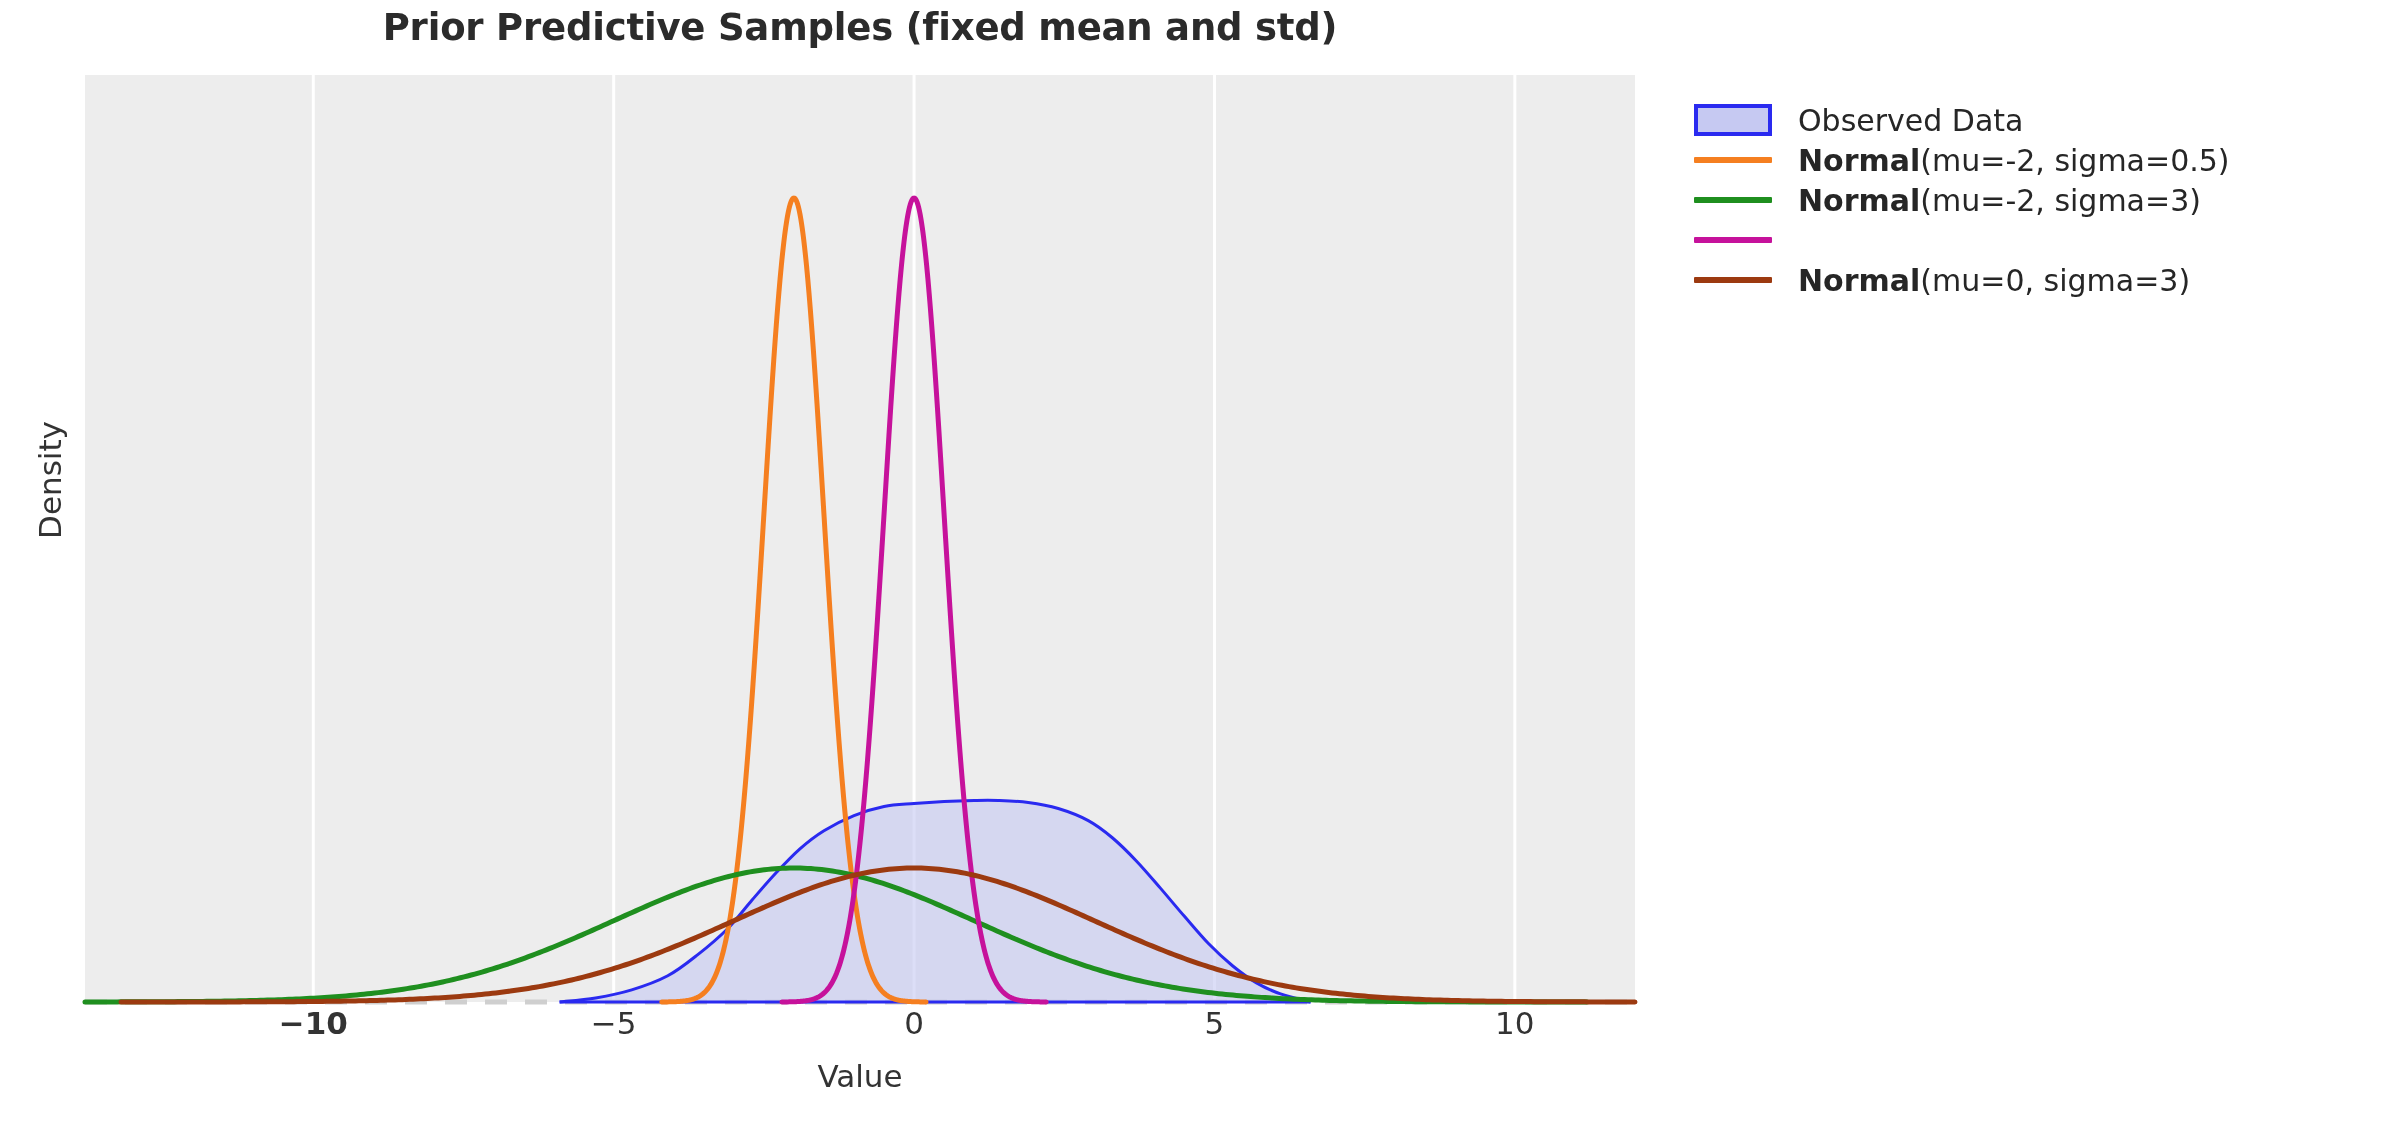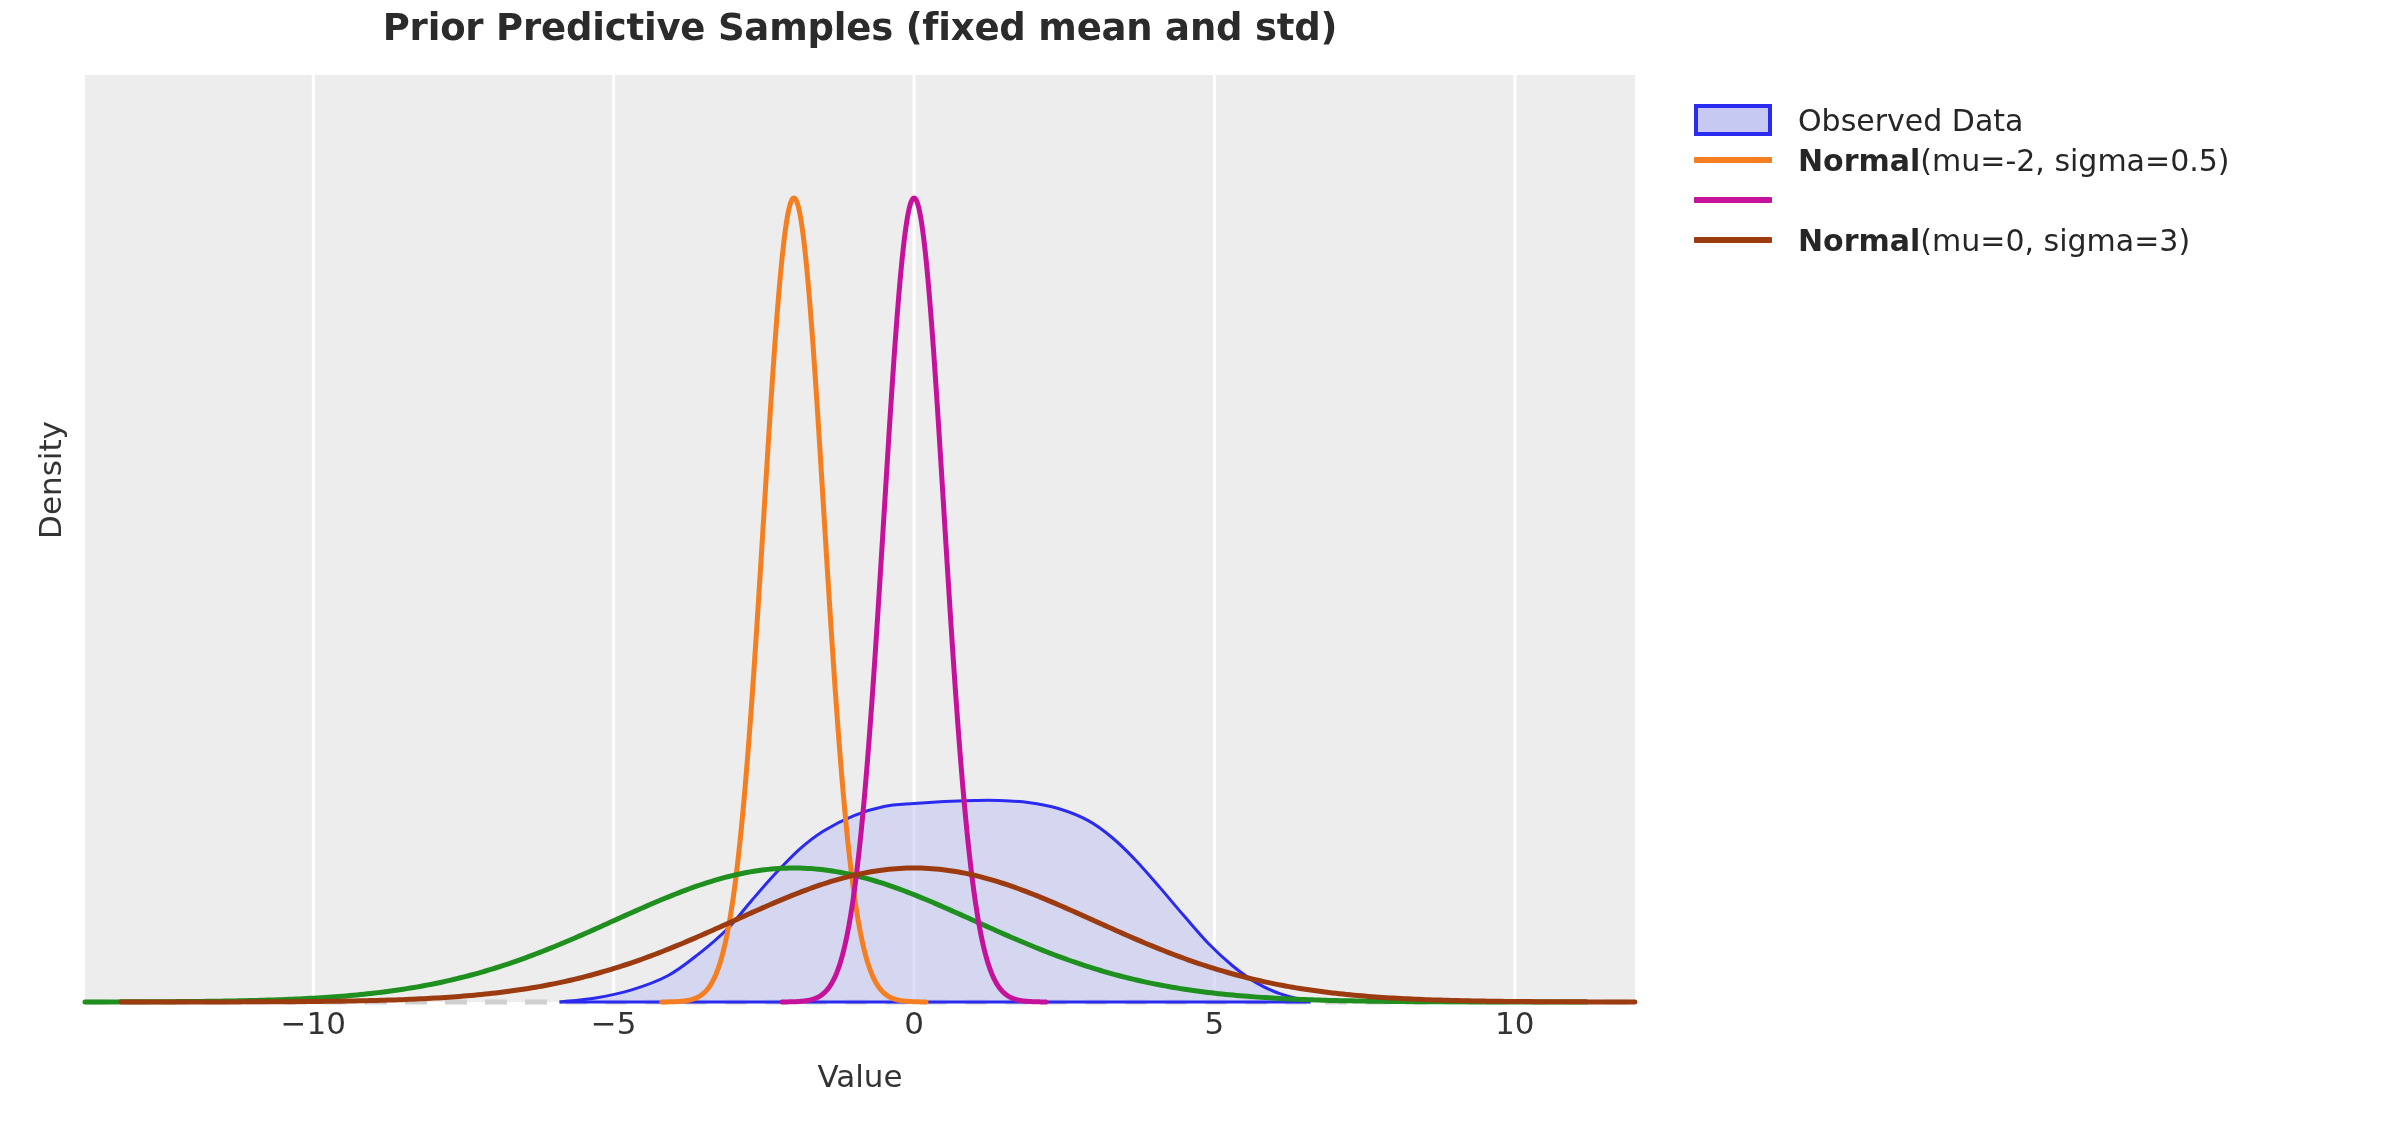--- a/index.html
+++ b/index.html
@@ -129,21 +129,21 @@
       <path d="M649.74 1001.95 L650.37 1001.94 L651.00 1001.94 L651.63 1001.93 L652.26 1001.93 L652.89 1001.92 L653.52 1001.91 L654.15 1001.91 L654.78 1001.90 L655.41 1001.89 L656.04 1001.88 L656.67 1001.87 L657.30 1001.85 L657.93 1001.84 L658.56 1001.82 L659.18 1001.81 L659.81 1001.79 L660.44 1001.77 L661.07 1001.75 L661.70 1001.73 L662.33 1001.71 L662.96 1001.68 L663.59 1001.66 L664.22 1001.63 L664.85 1001.60 L665.48 1001.56 L666.11 1001.52 L666.74 1001.48 L667.37 1001.44 L668.00 1001.39 L668.63 1001.34 L669.26 1001.29 L669.88 1001.23 L670.51 1001.17 L671.14 1001.10 L671.77 1001.03 L672.40 1000.96 L673.03 1000.87 L673.66 1000.78 L674.29 1000.69 L674.92 1000.59 L675.55 1000.48 L676.18 1000.36 L676.81 1000.24 L677.44 1000.10 L678.07 999.96 L678.70 999.81 L679.33 999.64 L679.95 999.47 L680.58 999.28 L681.21 999.08 L681.84 998.87 L682.47 998.65 L683.10 998.41 L683.73 998.15 L684.36 997.88 L684.99 997.59 L685.62 997.28 L686.25 996.96 L686.88 996.61 L687.51 996.24 L688.14 995.85 L688.77 995.44 L689.40 995.00 L690.02 994.53 L690.65 994.04 L691.28 993.52 L691.91 992.97 L692.54 992.38 L693.17 991.77 L693.80 991.12 L694.43 990.43 L695.06 989.70 L695.69 988.94 L696.32 988.13 L696.95 987.28 L697.58 986.39 L698.21 985.44 L698.84 984.45 L699.47 983.41 L700.09 982.31 L700.72 981.16 L701.35 979.95 L701.98 978.68 L702.61 977.35 L703.24 975.95 L703.87 974.49 L704.50 972.96 L705.13 971.35 L705.76 969.68 L706.39 967.92 L707.02 966.08 L707.65 964.17 L708.28 962.16 L708.91 960.07 L709.54 957.89 L710.17 955.62 L710.79 953.25 L711.42 950.78 L712.05 948.21 L712.68 945.54 L713.31 942.76 L713.94 939.87 L714.57 936.86 L715.20 933.75 L715.83 930.51 L716.46 927.15 L717.09 923.68 L717.72 920.07 L718.35 916.34 L718.98 912.47 L719.61 908.48 L720.24 904.34 L720.86 900.07 L721.49 895.66 L722.12 891.11 L722.75 886.41 L723.38 881.57 L724.01 876.58 L724.64 871.44 L725.27 866.15 L725.90 860.70 L726.53 855.10 L727.16 849.35 L727.79 843.44 L728.42 837.38 L729.05 831.16 L729.68 824.78 L730.31 818.24 L730.93 811.55 L731.56 804.70 L732.19 797.69 L732.82 790.53 L733.45 783.21 L734.08 775.74 L734.71 768.11 L735.34 760.33 L735.97 752.41 L736.60 744.34 L737.23 736.12 L737.86 727.76 L738.49 719.27 L739.12 710.64 L739.75 701.87 L740.38 692.98 L741.00 683.97 L741.63 674.83 L742.26 665.59 L742.89 656.23 L743.52 646.76 L744.15 637.20 L744.78 627.55 L745.41 617.81 L746.04 607.99 L746.67 598.09 L747.30 588.13 L747.93 578.11 L748.56 568.03 L749.19 557.92 L749.82 547.76 L750.45 537.58 L751.07 527.38 L751.70 517.16 L752.33 506.95 L752.96 496.74 L753.59 486.54 L754.22 476.37 L754.85 466.24 L755.48 456.15 L756.11 446.11 L756.74 436.14 L757.37 426.24 L758.00 416.43 L758.63 406.71 L759.26 397.10 L759.89 387.59 L760.52 378.22 L761.15 368.98 L761.77 359.88 L762.40 350.94 L763.03 342.16 L763.66 333.56 L764.29 325.15 L764.92 316.93 L765.55 308.91 L766.18 301.11 L766.81 293.53 L767.44 286.18 L768.07 279.08 L768.70 272.22 L769.33 265.62 L769.96 259.29 L770.59 253.23 L771.22 247.46 L771.84 241.97 L772.47 236.79 L773.10 231.90 L773.73 227.32 L774.36 223.06 L774.99 219.12 L775.62 215.50 L776.25 212.21 L776.88 209.26 L777.51 206.65 L778.14 204.37 L778.77 202.44 L779.40 200.86 L780.03 199.63 L780.66 198.75 L781.29 198.22 L781.91 198.04 L782.54 198.22 L783.17 198.75 L783.80 199.63 L784.43 200.86 L785.06 202.44 L785.69 204.37 L786.32 206.65 L786.95 209.26 L787.58 212.21 L788.21 215.50 L788.84 219.12 L789.47 223.06 L790.10 227.32 L790.73 231.90 L791.36 236.79 L791.98 241.97 L792.61 247.46 L793.24 253.23 L793.87 259.29 L794.50 265.62 L795.13 272.22 L795.76 279.08 L796.39 286.18 L797.02 293.53 L797.65 301.11 L798.28 308.91 L798.91 316.93 L799.54 325.15 L800.17 333.56 L800.80 342.16 L801.43 350.94 L802.06 359.88 L802.68 368.98 L803.31 378.22 L803.94 387.59 L804.57 397.10 L805.20 406.71 L805.83 416.43 L806.46 426.24 L807.09 436.14 L807.72 446.11 L808.35 456.15 L808.98 466.24 L809.61 476.37 L810.24 486.54 L810.87 496.74 L811.50 506.95 L812.13 517.16 L812.75 527.38 L813.38 537.58 L814.01 547.76 L814.64 557.92 L815.27 568.03 L815.90 578.11 L816.53 588.13 L817.16 598.09 L817.79 607.99 L818.42 617.81 L819.05 627.55 L819.68 637.20 L820.31 646.76 L820.94 656.23 L821.57 665.59 L822.20 674.83 L822.82 683.97 L823.45 692.98 L824.08 701.87 L824.71 710.64 L825.34 719.27 L825.97 727.76 L826.60 736.12 L827.23 744.34 L827.86 752.41 L828.49 760.33 L829.12 768.11 L829.75 775.74 L830.38 783.21 L831.01 790.53 L831.64 797.69 L832.27 804.70 L832.89 811.55 L833.52 818.24 L834.15 824.78 L834.78 831.16 L835.41 837.38 L836.04 843.44 L836.67 849.35 L837.30 855.10 L837.93 860.70 L838.56 866.15 L839.19 871.44 L839.82 876.58 L840.45 881.57 L841.08 886.41 L841.71 891.11 L842.34 895.66 L842.96 900.07 L843.59 904.34 L844.22 908.48 L844.85 912.47 L845.48 916.34 L846.11 920.07 L846.74 923.68 L847.37 927.15 L848.00 930.51 L848.63 933.75 L849.26 936.86 L849.89 939.87 L850.52 942.76 L851.15 945.54 L851.78 948.21 L852.41 950.78 L853.04 953.25 L853.66 955.62 L854.29 957.89 L854.92 960.07 L855.55 962.16 L856.18 964.17 L856.81 966.08 L857.44 967.92 L858.07 969.68 L858.70 971.35 L859.33 972.96 L859.96 974.49 L860.59 975.95 L861.22 977.35 L861.85 978.68 L862.48 979.95 L863.11 981.16 L863.73 982.31 L864.36 983.41 L864.99 984.45 L865.62 985.44 L866.25 986.39 L866.88 987.28 L867.51 988.13 L868.14 988.94 L868.77 989.70 L869.40 990.43 L870.03 991.12 L870.66 991.77 L871.29 992.38 L871.92 992.97 L872.55 993.52 L873.18 994.04 L873.80 994.53 L874.43 995.00 L875.06 995.44 L875.69 995.85 L876.32 996.24 L876.95 996.61 L877.58 996.96 L878.21 997.28 L878.84 997.59 L879.47 997.88 L880.10 998.15 L880.73 998.41 L881.36 998.65 L881.99 998.87 L882.62 999.08 L883.25 999.28 L883.87 999.47 L884.50 999.64 L885.13 999.81 L885.76 999.96 L886.39 1000.10 L887.02 1000.24 L887.65 1000.36 L888.28 1000.48 L888.91 1000.59 L889.54 1000.69 L890.17 1000.78 L890.80 1000.87 L891.43 1000.96 L892.06 1001.03 L892.69 1001.10 L893.32 1001.17 L893.94 1001.23 L894.57 1001.29 L895.20 1001.34 L895.83 1001.39 L896.46 1001.44 L897.09 1001.48 L897.72 1001.52 L898.35 1001.56 L898.98 1001.60 L899.61 1001.63 L900.24 1001.66 L900.87 1001.68 L901.50 1001.71 L902.13 1001.73 L902.76 1001.75 L903.39 1001.77 L904.02 1001.79 L904.64 1001.81 L905.27 1001.82 L905.90 1001.84 L906.53 1001.85 L907.16 1001.87 L907.79 1001.88 L908.42 1001.89 L909.05 1001.90 L909.68 1001.91 L910.31 1001.91 L910.94 1001.92 L911.57 1001.93 L912.20 1001.93 L912.83 1001.94 L913.46 1001.94 L914.09 1001.95" fill="none" stroke="#f57f20" stroke-width="5" stroke-linecap="round" stroke-linejoin="round"></path>
       <path d="M73.00 1001.94 L76.58 1001.94 L80.15 1001.93 L83.73 1001.93 L87.30 1001.92 L90.88 1001.91 L94.46 1001.91 L98.03 1001.90 L101.61 1001.89 L105.18 1001.88 L108.76 1001.87 L112.34 1001.87 L115.91 1001.85 L119.49 1001.84 L123.06 1001.83 L126.64 1001.82 L130.22 1001.81 L133.79 1001.79 L137.37 1001.78 L140.94 1001.76 L144.52 1001.74 L148.10 1001.72 L151.67 1001.70 L155.25 1001.68 L158.83 1001.66 L162.40 1001.64 L165.98 1001.61 L169.55 1001.58 L173.13 1001.55 L176.71 1001.52 L180.28 1001.49 L183.86 1001.46 L187.43 1001.42 L191.01 1001.38 L194.59 1001.34 L198.16 1001.29 L201.74 1001.25 L205.31 1001.20 L208.89 1001.14 L212.47 1001.09 L216.04 1001.03 L219.62 1000.97 L223.19 1000.90 L226.77 1000.83 L230.35 1000.76 L233.92 1000.68 L237.50 1000.60 L241.07 1000.52 L244.65 1000.42 L248.23 1000.33 L251.80 1000.23 L255.38 1000.12 L258.95 1000.01 L262.53 999.89 L266.11 999.77 L269.68 999.64 L273.26 999.50 L276.83 999.36 L280.41 999.21 L283.99 999.05 L287.56 998.89 L291.14 998.71 L294.71 998.53 L298.29 998.34 L301.87 998.14 L305.44 997.93 L309.02 997.71 L312.59 997.48 L316.17 997.25 L319.75 997.00 L323.32 996.74 L326.90 996.47 L330.48 996.18 L334.05 995.89 L337.63 995.58 L341.20 995.26 L344.78 994.93 L348.36 994.58 L351.93 994.22 L355.51 993.84 L359.08 993.45 L362.66 993.05 L366.24 992.62 L369.81 992.19 L373.39 991.73 L376.96 991.26 L380.54 990.78 L384.12 990.27 L387.69 989.75 L391.27 989.21 L394.84 988.65 L398.42 988.07 L402.00 987.47 L405.57 986.85 L409.15 986.22 L412.72 985.56 L416.30 984.88 L419.88 984.18 L423.45 983.46 L427.03 982.72 L430.60 981.95 L434.18 981.17 L437.76 980.36 L441.33 979.53 L444.91 978.67 L448.48 977.80 L452.06 976.90 L455.64 975.97 L459.21 975.03 L462.79 974.06 L466.36 973.06 L469.94 972.05 L473.52 971.00 L477.09 969.94 L480.67 968.85 L484.24 967.74 L487.82 966.61 L491.40 965.45 L494.97 964.27 L498.55 963.07 L502.13 961.84 L505.70 960.59 L509.28 959.32 L512.85 958.03 L516.43 956.72 L520.01 955.38 L523.58 954.03 L527.16 952.66 L530.73 951.26 L534.31 949.85 L537.89 948.42 L541.46 946.97 L545.04 945.51 L548.61 944.03 L552.19 942.53 L555.77 941.02 L559.34 939.49 L562.92 937.96 L566.49 936.41 L570.07 934.84 L573.65 933.27 L577.22 931.69 L580.80 930.11 L584.37 928.51 L587.95 926.91 L591.53 925.30 L595.10 923.70 L598.68 922.08 L602.25 920.47 L605.83 918.86 L609.41 917.25 L612.98 915.64 L616.56 914.04 L620.13 912.44 L623.71 910.85 L627.29 909.26 L630.86 907.69 L634.44 906.13 L638.01 904.58 L641.59 903.04 L645.17 901.52 L648.74 900.02 L652.32 898.53 L655.89 897.07 L659.47 895.62 L663.05 894.20 L666.62 892.80 L670.20 891.43 L673.78 890.08 L677.35 888.76 L680.93 887.47 L684.50 886.22 L688.08 884.99 L691.66 883.80 L695.23 882.64 L698.81 881.52 L702.38 880.44 L705.96 879.39 L709.54 878.39 L713.11 877.42 L716.69 876.50 L720.26 875.62 L723.84 874.79 L727.42 874.00 L730.99 873.25 L734.57 872.55 L738.14 871.90 L741.72 871.30 L745.30 870.74 L748.87 870.24 L752.45 869.79 L756.02 869.38 L759.60 869.03 L763.18 868.73 L766.75 868.48 L770.33 868.28 L773.90 868.14 L777.48 868.05 L781.06 868.01 L784.63 868.02 L788.21 868.09 L791.78 868.21 L795.36 868.38 L798.94 868.60 L802.51 868.88 L806.09 869.21 L809.66 869.59 L813.24 870.02 L816.82 870.50 L820.39 871.03 L823.97 871.61 L827.55 872.23 L831.12 872.91 L834.70 873.63 L838.27 874.40 L841.85 875.21 L845.43 876.07 L849.00 876.98 L852.58 877.92 L856.15 878.91 L859.73 879.93 L863.31 881.00 L866.88 882.10 L870.46 883.24 L874.03 884.41 L877.61 885.62 L881.19 886.87 L884.76 888.14 L888.34 889.44 L891.91 890.78 L895.49 892.14 L899.07 893.52 L902.64 894.93 L906.22 896.37 L909.79 897.82 L913.37 899.30 L916.95 900.80 L920.52 902.31 L924.10 903.84 L927.67 905.38 L931.25 906.94 L934.83 908.51 L938.40 910.09 L941.98 911.67 L945.55 913.27 L949.13 914.87 L952.71 916.48 L956.28 918.09 L959.86 919.70 L963.43 921.31 L967.01 922.92 L970.59 924.53 L974.16 926.14 L977.74 927.74 L981.31 929.34 L984.89 930.93 L988.47 932.52 L992.04 934.09 L995.62 935.66 L999.20 937.21 L1002.77 938.76 L1006.35 940.29 L1009.92 941.81 L1013.50 943.31 L1017.08 944.80 L1020.65 946.27 L1024.23 947.73 L1027.80 949.17 L1031.38 950.59 L1034.96 951.99 L1038.53 953.37 L1042.11 954.74 L1045.68 956.08 L1049.26 957.40 L1052.84 958.71 L1056.41 959.99 L1059.99 961.24 L1063.56 962.48 L1067.14 963.70 L1070.72 964.89 L1074.29 966.06 L1077.87 967.20 L1081.44 968.32 L1085.02 969.42 L1088.60 970.50 L1092.17 971.55 L1095.75 972.58 L1099.32 973.58 L1102.90 974.56 L1106.48 975.52 L1110.05 976.46 L1113.63 977.37 L1117.20 978.25 L1120.78 979.12 L1124.36 979.96 L1127.93 980.78 L1131.51 981.58 L1135.08 982.35 L1138.66 983.11 L1142.24 983.84 L1145.81 984.55 L1149.39 985.24 L1152.96 985.90 L1156.54 986.55 L1160.12 987.18 L1163.69 987.79 L1167.27 988.37 L1170.85 988.94 L1174.42 989.49 L1178.00 990.02 L1181.57 990.54 L1185.15 991.03 L1188.73 991.51 L1192.30 991.97 L1195.88 992.42 L1199.45 992.84 L1203.03 993.26 L1206.61 993.66 L1210.18 994.04 L1213.76 994.41 L1217.33 994.76 L1220.91 995.10 L1224.49 995.43 L1228.06 995.74 L1231.64 996.04 L1235.21 996.33 L1238.79 996.61 L1242.37 996.87 L1245.94 997.13 L1249.52 997.37 L1253.09 997.60 L1256.67 997.83 L1260.25 998.04 L1263.82 998.24 L1267.40 998.44 L1270.97 998.63 L1274.55 998.80 L1278.13 998.97 L1281.70 999.13 L1285.28 999.29 L1288.85 999.43 L1292.43 999.57 L1296.01 999.71 L1299.58 999.83 L1303.16 999.95 L1306.73 1000.07 L1310.31 1000.18 L1313.89 1000.28 L1317.46 1000.38 L1321.04 1000.47 L1324.61 1000.56 L1328.19 1000.64 L1331.77 1000.72 L1335.34 1000.80 L1338.92 1000.87 L1342.50 1000.94 L1346.07 1001.00 L1349.65 1001.06 L1353.22 1001.12 L1356.80 1001.17 L1360.38 1001.22 L1363.95 1001.27 L1367.53 1001.32 L1371.10 1001.36 L1374.68 1001.40 L1378.26 1001.44 L1381.83 1001.47 L1385.41 1001.51 L1388.98 1001.54 L1392.56 1001.57 L1396.14 1001.60 L1399.71 1001.62 L1403.29 1001.65 L1406.86 1001.67 L1410.44 1001.69 L1414.02 1001.71 L1417.59 1001.73 L1421.17 1001.75 L1424.74 1001.77 L1428.32 1001.78 L1431.90 1001.80 L1435.47 1001.81 L1439.05 1001.83 L1442.62 1001.84 L1446.20 1001.85 L1449.78 1001.86 L1453.35 1001.87 L1456.93 1001.88 L1460.50 1001.89 L1464.08 1001.90 L1467.66 1001.90 L1471.23 1001.91 L1474.81 1001.92 L1478.38 1001.92 L1481.96 1001.93 L1485.54 1001.93 L1489.11 1001.94 L1492.69 1001.94 L1496.27 1001.95 L1499.84 1001.95 L1503.42 1001.96 L1506.99 1001.96 L1510.57 1001.96 L1514.15 1001.97 L1517.72 1001.97 L1521.30 1001.97 L1524.87 1001.97 L1528.45 1001.97 L1532.03 1001.98 L1535.60 1001.98 L1539.18 1001.98 L1542.75 1001.98 L1546.33 1001.98 L1549.91 1001.98 L1553.48 1001.99 L1557.06 1001.99 L1560.63 1001.99 L1564.21 1001.99 L1567.79 1001.99 L1571.36 1001.99 L1574.94 1001.99" fill="none" stroke="#1f8f1f" stroke-width="5" stroke-linecap="round" stroke-linejoin="round"></path>
       <path d="M769.90 1001.95 L770.53 1001.94 L771.16 1001.94 L771.79 1001.93 L772.42 1001.93 L773.05 1001.92 L773.68 1001.91 L774.30 1001.91 L774.93 1001.90 L775.56 1001.89 L776.19 1001.88 L776.82 1001.87 L777.45 1001.85 L778.08 1001.84 L778.71 1001.82 L779.34 1001.81 L779.97 1001.79 L780.60 1001.77 L781.23 1001.75 L781.86 1001.73 L782.49 1001.71 L783.12 1001.68 L783.75 1001.66 L784.38 1001.63 L785.00 1001.60 L785.63 1001.56 L786.26 1001.52 L786.89 1001.48 L787.52 1001.44 L788.15 1001.39 L788.78 1001.34 L789.41 1001.29 L790.04 1001.23 L790.67 1001.17 L791.30 1001.10 L791.93 1001.03 L792.56 1000.96 L793.19 1000.87 L793.82 1000.78 L794.45 1000.69 L795.07 1000.59 L795.70 1000.48 L796.33 1000.36 L796.96 1000.24 L797.59 1000.10 L798.22 999.96 L798.85 999.81 L799.48 999.64 L800.11 999.47 L800.74 999.28 L801.37 999.08 L802.00 998.87 L802.63 998.65 L803.26 998.41 L803.89 998.15 L804.52 997.88 L805.14 997.59 L805.77 997.28 L806.40 996.96 L807.03 996.61 L807.66 996.24 L808.29 995.85 L808.92 995.44 L809.55 995.00 L810.18 994.53 L810.81 994.04 L811.44 993.52 L812.07 992.97 L812.70 992.38 L813.33 991.77 L813.96 991.12 L814.59 990.43 L815.21 989.70 L815.84 988.94 L816.47 988.13 L817.10 987.28 L817.73 986.39 L818.36 985.44 L818.99 984.45 L819.62 983.41 L820.25 982.31 L820.88 981.16 L821.51 979.95 L822.14 978.68 L822.77 977.35 L823.40 975.95 L824.03 974.49 L824.66 972.96 L825.28 971.35 L825.91 969.68 L826.54 967.92 L827.17 966.08 L827.80 964.17 L828.43 962.16 L829.06 960.07 L829.69 957.89 L830.32 955.62 L830.95 953.25 L831.58 950.78 L832.21 948.21 L832.84 945.54 L833.47 942.76 L834.10 939.87 L834.73 936.86 L835.36 933.75 L835.98 930.51 L836.61 927.15 L837.24 923.68 L837.87 920.07 L838.50 916.34 L839.13 912.47 L839.76 908.48 L840.39 904.34 L841.02 900.07 L841.65 895.66 L842.28 891.11 L842.91 886.41 L843.54 881.57 L844.17 876.58 L844.80 871.44 L845.43 866.15 L846.05 860.70 L846.68 855.10 L847.31 849.35 L847.94 843.44 L848.57 837.38 L849.20 831.16 L849.83 824.78 L850.46 818.24 L851.09 811.55 L851.72 804.70 L852.35 797.69 L852.98 790.53 L853.61 783.21 L854.24 775.74 L854.87 768.11 L855.50 760.33 L856.12 752.41 L856.75 744.34 L857.38 736.12 L858.01 727.76 L858.64 719.27 L859.27 710.64 L859.90 701.87 L860.53 692.98 L861.16 683.97 L861.79 674.83 L862.42 665.59 L863.05 656.23 L863.68 646.76 L864.31 637.20 L864.94 627.55 L865.57 617.81 L866.19 607.99 L866.82 598.09 L867.45 588.13 L868.08 578.11 L868.71 568.03 L869.34 557.92 L869.97 547.76 L870.60 537.58 L871.23 527.38 L871.86 517.16 L872.49 506.95 L873.12 496.74 L873.75 486.54 L874.38 476.37 L875.01 466.24 L875.64 456.15 L876.27 446.11 L876.89 436.14 L877.52 426.24 L878.15 416.43 L878.78 406.71 L879.41 397.10 L880.04 387.59 L880.67 378.22 L881.30 368.98 L881.93 359.88 L882.56 350.94 L883.19 342.16 L883.82 333.56 L884.45 325.15 L885.08 316.93 L885.71 308.91 L886.34 301.11 L886.96 293.53 L887.59 286.18 L888.22 279.08 L888.85 272.22 L889.48 265.62 L890.11 259.29 L890.74 253.23 L891.37 247.46 L892.00 241.97 L892.63 236.79 L893.26 231.90 L893.89 227.32 L894.52 223.06 L895.15 219.12 L895.78 215.50 L896.41 212.21 L897.03 209.26 L897.66 206.65 L898.29 204.37 L898.92 202.44 L899.55 200.86 L900.18 199.63 L900.81 198.75 L901.44 198.22 L902.07 198.04 L902.70 198.22 L903.33 198.75 L903.96 199.63 L904.59 200.86 L905.22 202.44 L905.85 204.37 L906.48 206.65 L907.10 209.26 L907.73 212.21 L908.36 215.50 L908.99 219.12 L909.62 223.06 L910.25 227.32 L910.88 231.90 L911.51 236.79 L912.14 241.97 L912.77 247.46 L913.40 253.23 L914.03 259.29 L914.66 265.62 L915.29 272.22 L915.92 279.08 L916.55 286.18 L917.17 293.53 L917.80 301.11 L918.43 308.91 L919.06 316.93 L919.69 325.15 L920.32 333.56 L920.95 342.16 L921.58 350.94 L922.21 359.88 L922.84 368.98 L923.47 378.22 L924.10 387.59 L924.73 397.10 L925.36 406.71 L925.99 416.43 L926.62 426.24 L927.25 436.14 L927.87 446.11 L928.50 456.15 L929.13 466.24 L929.76 476.37 L930.39 486.54 L931.02 496.74 L931.65 506.95 L932.28 517.16 L932.91 527.38 L933.54 537.58 L934.17 547.76 L934.80 557.92 L935.43 568.03 L936.06 578.11 L936.69 588.13 L937.32 598.09 L937.94 607.99 L938.57 617.81 L939.20 627.55 L939.83 637.20 L940.46 646.76 L941.09 656.23 L941.72 665.59 L942.35 674.83 L942.98 683.97 L943.61 692.98 L944.24 701.87 L944.87 710.64 L945.50 719.27 L946.13 727.76 L946.76 736.12 L947.39 744.34 L948.01 752.41 L948.64 760.33 L949.27 768.11 L949.90 775.74 L950.53 783.21 L951.16 790.53 L951.79 797.69 L952.42 804.70 L953.05 811.55 L953.68 818.24 L954.31 824.78 L954.94 831.16 L955.57 837.38 L956.20 843.44 L956.83 849.35 L957.46 855.10 L958.08 860.70 L958.71 866.15 L959.34 871.44 L959.97 876.58 L960.60 881.57 L961.23 886.41 L961.86 891.11 L962.49 895.66 L963.12 900.07 L963.75 904.34 L964.38 908.48 L965.01 912.47 L965.64 916.34 L966.27 920.07 L966.90 923.68 L967.53 927.15 L968.16 930.51 L968.78 933.75 L969.41 936.86 L970.04 939.87 L970.67 942.76 L971.30 945.54 L971.93 948.21 L972.56 950.78 L973.19 953.25 L973.82 955.62 L974.45 957.89 L975.08 960.07 L975.71 962.16 L976.34 964.17 L976.97 966.08 L977.60 967.92 L978.23 969.68 L978.85 971.35 L979.48 972.96 L980.11 974.49 L980.74 975.95 L981.37 977.35 L982.00 978.68 L982.63 979.95 L983.26 981.16 L983.89 982.31 L984.52 983.41 L985.15 984.45 L985.78 985.44 L986.41 986.39 L987.04 987.28 L987.67 988.13 L988.30 988.94 L988.92 989.70 L989.55 990.43 L990.18 991.12 L990.81 991.77 L991.44 992.38 L992.07 992.97 L992.70 993.52 L993.33 994.04 L993.96 994.53 L994.59 995.00 L995.22 995.44 L995.85 995.85 L996.48 996.24 L997.11 996.61 L997.74 996.96 L998.37 997.28 L998.99 997.59 L999.62 997.88 L1000.25 998.15 L1000.88 998.41 L1001.51 998.65 L1002.14 998.87 L1002.77 999.08 L1003.40 999.28 L1004.03 999.47 L1004.66 999.64 L1005.29 999.81 L1005.92 999.96 L1006.55 1000.10 L1007.18 1000.24 L1007.81 1000.36 L1008.44 1000.48 L1009.06 1000.59 L1009.69 1000.69 L1010.32 1000.78 L1010.95 1000.87 L1011.58 1000.96 L1012.21 1001.03 L1012.84 1001.10 L1013.47 1001.17 L1014.10 1001.23 L1014.73 1001.29 L1015.36 1001.34 L1015.99 1001.39 L1016.62 1001.44 L1017.25 1001.48 L1017.88 1001.52 L1018.51 1001.56 L1019.14 1001.60 L1019.76 1001.63 L1020.39 1001.66 L1021.02 1001.68 L1021.65 1001.71 L1022.28 1001.73 L1022.91 1001.75 L1023.54 1001.77 L1024.17 1001.79 L1024.80 1001.81 L1025.43 1001.82 L1026.06 1001.84 L1026.69 1001.85 L1027.32 1001.87 L1027.95 1001.88 L1028.58 1001.89 L1029.21 1001.90 L1029.83 1001.91 L1030.46 1001.91 L1031.09 1001.92 L1031.72 1001.93 L1032.35 1001.93 L1032.98 1001.94 L1033.61 1001.94 L1034.24 1001.95" fill="none" stroke="#c6129b" stroke-width="5" stroke-linecap="round" stroke-linejoin="round"></path>
       <path d="M109.05 1001.99 L112.65 1001.99 L116.26 1001.99 L119.86 1001.99 L123.47 1001.99 L127.07 1001.99 L130.67 1001.99 L134.28 1001.98 L137.88 1001.98 L141.49 1001.98 L145.09 1001.98 L148.70 1001.98 L152.30 1001.98 L155.91 1001.97 L159.51 1001.97 L163.12 1001.97 L166.72 1001.97 L170.33 1001.96 L173.93 1001.96 L177.53 1001.96 L181.14 1001.96 L184.74 1001.95 L188.35 1001.95 L191.95 1001.94 L195.56 1001.94 L199.16 1001.93 L202.77 1001.93 L206.37 1001.92 L209.98 1001.92 L213.58 1001.91 L217.19 1001.90 L220.79 1001.89 L224.40 1001.89 L228.00 1001.88 L231.60 1001.87 L235.21 1001.86 L238.81 1001.85 L242.42 1001.83 L246.02 1001.82 L249.63 1001.81 L253.23 1001.79 L256.84 1001.78 L260.44 1001.76 L264.05 1001.75 L267.65 1001.73 L271.26 1001.71 L274.86 1001.69 L278.47 1001.66 L282.07 1001.64 L285.67 1001.61 L289.28 1001.59 L292.88 1001.56 L296.49 1001.53 L300.09 1001.49 L303.70 1001.46 L307.30 1001.42 L310.91 1001.38 L314.51 1001.34 L318.12 1001.30 L321.72 1001.25 L325.33 1001.20 L328.93 1001.15 L332.53 1001.09 L336.14 1001.03 L339.74 1000.97 L343.35 1000.90 L346.95 1000.83 L350.56 1000.76 L354.16 1000.68 L357.77 1000.60 L361.37 1000.51 L364.98 1000.42 L368.58 1000.32 L372.19 1000.22 L375.79 1000.11 L379.40 1000.00 L383.00 999.88 L386.60 999.76 L390.21 999.63 L393.81 999.49 L397.42 999.34 L401.02 999.19 L404.63 999.03 L408.23 998.86 L411.84 998.68 L415.44 998.50 L419.05 998.31 L422.65 998.10 L426.26 997.89 L429.86 997.67 L433.47 997.44 L437.07 997.20 L440.67 996.94 L444.28 996.68 L447.88 996.40 L451.49 996.11 L455.09 995.81 L458.70 995.50 L462.30 995.17 L465.91 994.83 L469.51 994.48 L473.12 994.11 L476.72 993.73 L480.33 993.33 L483.93 992.92 L487.53 992.49 L491.14 992.04 L494.74 991.58 L498.35 991.10 L501.95 990.60 L505.56 990.09 L509.16 989.55 L512.77 989.00 L516.37 988.43 L519.98 987.84 L523.58 987.23 L527.19 986.60 L530.79 985.95 L534.40 985.27 L538.00 984.58 L541.60 983.87 L545.21 983.13 L548.81 982.37 L552.42 981.59 L556.02 980.79 L559.63 979.96 L563.23 979.11 L566.84 978.24 L570.44 977.34 L574.05 976.43 L577.65 975.48 L581.26 974.52 L584.86 973.53 L588.47 972.51 L592.07 971.47 L595.67 970.41 L599.28 969.33 L602.88 968.22 L606.49 967.08 L610.09 965.93 L613.70 964.75 L617.30 963.54 L620.91 962.31 L624.51 961.07 L628.12 959.79 L631.72 958.50 L635.33 957.18 L638.93 955.85 L642.53 954.49 L646.14 953.11 L649.74 951.71 L653.35 950.29 L656.95 948.86 L660.56 947.40 L664.16 945.93 L667.77 944.44 L671.37 942.94 L674.98 941.42 L678.58 939.89 L682.19 938.34 L685.79 936.78 L689.40 935.21 L693.00 933.63 L696.60 932.04 L700.21 930.44 L703.81 928.83 L707.42 927.22 L711.02 925.60 L714.63 923.98 L718.23 922.35 L721.84 920.73 L725.44 919.10 L729.05 917.48 L732.65 915.86 L736.26 914.24 L739.86 912.63 L743.47 911.03 L747.07 909.43 L750.67 907.84 L754.28 906.26 L757.88 904.70 L761.49 903.15 L765.09 901.62 L768.70 900.10 L772.30 898.60 L775.91 897.12 L779.51 895.67 L783.12 894.23 L786.72 892.82 L790.33 891.44 L793.93 890.08 L797.53 888.75 L801.14 887.45 L804.74 886.19 L808.35 884.95 L811.95 883.75 L815.56 882.59 L819.16 881.46 L822.77 880.37 L826.37 879.32 L829.98 878.31 L833.58 877.34 L837.19 876.41 L840.79 875.53 L844.40 874.70 L848.00 873.90 L851.60 873.16 L855.21 872.46 L858.81 871.81 L862.42 871.21 L866.02 870.66 L869.63 870.16 L873.23 869.71 L876.84 869.31 L880.44 868.97 L884.05 868.68 L887.65 868.44 L891.26 868.25 L894.86 868.11 L898.47 868.03 L902.07 868.01 L905.67 868.03 L909.28 868.11 L912.88 868.25 L916.49 868.44 L920.09 868.68 L923.70 868.97 L927.30 869.31 L930.91 869.71 L934.51 870.16 L938.12 870.66 L941.72 871.21 L945.33 871.81 L948.93 872.46 L952.53 873.16 L956.14 873.90 L959.74 874.70 L963.35 875.53 L966.95 876.41 L970.56 877.34 L974.16 878.31 L977.77 879.32 L981.37 880.37 L984.98 881.46 L988.58 882.59 L992.19 883.75 L995.79 884.95 L999.40 886.19 L1003.00 887.45 L1006.60 888.75 L1010.21 890.08 L1013.81 891.44 L1017.42 892.82 L1021.02 894.23 L1024.63 895.67 L1028.23 897.12 L1031.84 898.60 L1035.44 900.10 L1039.05 901.62 L1042.65 903.15 L1046.26 904.70 L1049.86 906.26 L1053.47 907.84 L1057.07 909.43 L1060.67 911.03 L1064.28 912.63 L1067.88 914.24 L1071.49 915.86 L1075.09 917.48 L1078.70 919.10 L1082.30 920.73 L1085.91 922.35 L1089.51 923.98 L1093.12 925.60 L1096.72 927.22 L1100.33 928.83 L1103.93 930.44 L1107.53 932.04 L1111.14 933.63 L1114.74 935.21 L1118.35 936.78 L1121.95 938.34 L1125.56 939.89 L1129.16 941.42 L1132.77 942.94 L1136.37 944.44 L1139.98 945.93 L1143.58 947.40 L1147.19 948.86 L1150.79 950.29 L1154.40 951.71 L1158.00 953.11 L1161.60 954.49 L1165.21 955.85 L1168.81 957.18 L1172.42 958.50 L1176.02 959.79 L1179.63 961.07 L1183.23 962.31 L1186.84 963.54 L1190.44 964.75 L1194.05 965.93 L1197.65 967.08 L1201.26 968.22 L1204.86 969.33 L1208.47 970.41 L1212.07 971.47 L1215.67 972.51 L1219.28 973.53 L1222.88 974.52 L1226.49 975.48 L1230.09 976.43 L1233.70 977.34 L1237.30 978.24 L1240.91 979.11 L1244.51 979.96 L1248.12 980.79 L1251.72 981.59 L1255.33 982.37 L1258.93 983.13 L1262.53 983.87 L1266.14 984.58 L1269.74 985.27 L1273.35 985.95 L1276.95 986.60 L1280.56 987.23 L1284.16 987.84 L1287.77 988.43 L1291.37 989.00 L1294.98 989.55 L1298.58 990.09 L1302.19 990.60 L1305.79 991.10 L1309.40 991.58 L1313.00 992.04 L1316.60 992.49 L1320.21 992.92 L1323.81 993.33 L1327.42 993.73 L1331.02 994.11 L1334.63 994.48 L1338.23 994.83 L1341.84 995.17 L1345.44 995.50 L1349.05 995.81 L1352.65 996.11 L1356.26 996.40 L1359.86 996.68 L1363.47 996.94 L1367.07 997.20 L1370.67 997.44 L1374.28 997.67 L1377.88 997.89 L1381.49 998.10 L1385.09 998.31 L1388.70 998.50 L1392.30 998.68 L1395.91 998.86 L1399.51 999.03 L1403.12 999.19 L1406.72 999.34 L1410.33 999.49 L1413.93 999.63 L1417.53 999.76 L1421.14 999.88 L1424.74 1000.00 L1428.35 1000.11 L1431.95 1000.22 L1435.56 1000.32 L1439.16 1000.42 L1442.77 1000.51 L1446.37 1000.60 L1449.98 1000.68 L1453.58 1000.76 L1457.19 1000.83 L1460.79 1000.90 L1464.40 1000.97 L1468.00 1001.03 L1471.60 1001.09 L1475.21 1001.15 L1478.81 1001.20 L1482.42 1001.25 L1486.02 1001.30 L1489.63 1001.34 L1493.23 1001.38 L1496.84 1001.42 L1500.44 1001.46 L1504.05 1001.49 L1507.65 1001.53 L1511.26 1001.56 L1514.86 1001.59 L1518.47 1001.61 L1522.07 1001.64 L1525.67 1001.66 L1529.28 1001.69 L1532.88 1001.71 L1536.49 1001.73 L1540.09 1001.75 L1543.70 1001.76 L1547.30 1001.78 L1550.91 1001.79 L1554.51 1001.81 L1558.12 1001.82 L1561.72 1001.83 L1565.33 1001.85 L1568.93 1001.86 L1572.53 1001.87 L1576.14 1001.88 L1579.74 1001.89 L1583.35 1001.89 L1586.95 1001.90 L1590.56 1001.91 L1594.16 1001.92 L1597.77 1001.92 L1601.37 1001.93 L1604.98 1001.93 L1608.58 1001.94 L1612.19 1001.94 L1615.79 1001.95 L1619.40 1001.95 L1623.00 1001.96" fill="none" stroke="#9c3a10" stroke-width="5" stroke-linecap="round" stroke-linejoin="round"></path>
     </svg>
 
   <div id="y-axis-label">Density</div>
   <div id="x-axis-label">Value</div>
 
   <div id="xtick-labels">
-      <div class="xtick-label" style="left: 241.295px;">−10</div>
+      <div class="xtick-label" style="left: 241.295px; font-weight: bold;">−10</div>
       <div class="xtick-label" style="left: 541.682px;">−5</div>
       <div class="xtick-label" style="left: 842.07px;">0</div>
       <div class="xtick-label" style="left: 1142.46px;">5</div>
       <div class="xtick-label" style="left: 1442.84px;">10</div>
     </div>
 
   <div id="legend">
       <div class="legend-row">
         <div class="legend-key">
           <div class="legend-patch" style="background: rgb(198, 201, 242); border: 4px solid rgb(42, 42, 240);"></div>
@@ -151,20 +151,26 @@
         <div class="legend-text">Observed Data</div>
       </div>
       <div class="legend-row">
         <div class="legend-key">
           <div class="legend-line" style="background: rgb(245, 127, 32);"></div>
         </div>
         <div class="legend-text"><span class="dist">Normal</span><span>(mu=-2, sigma=0.5)</span></div>
       </div>
       <div class="legend-row">
         <div class="legend-key">
+          <div class="legend-line" style="background: rgb(31, 143, 31);"></div>
+        </div>
+        <div class="legend-text"><span class="dist">Normal</span><span>(mu=-2, sigma=3)</span></div>
+      </div>
+      <div class="legend-row">
+        <div class="legend-key">
           <div class="legend-line" style="background: rgb(198, 18, 155);"></div>
         </div>
       </div>
       <div class="legend-row">
         <div class="legend-key">
           <div class="legend-line" style="background: rgb(156, 58, 16);"></div>
         </div>
         <div class="legend-text"><span class="dist">Normal</span><span>(mu=0, sigma=3)</span></div>
       </div>
     </div>

